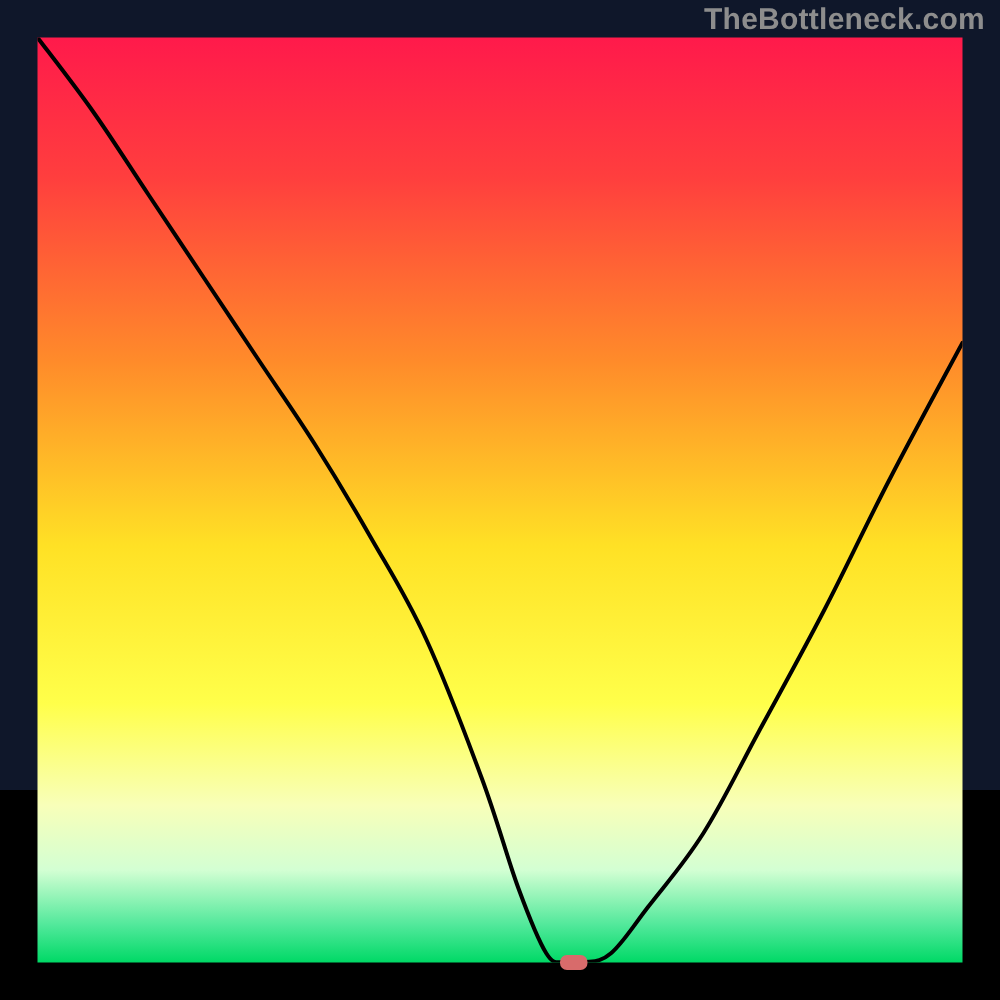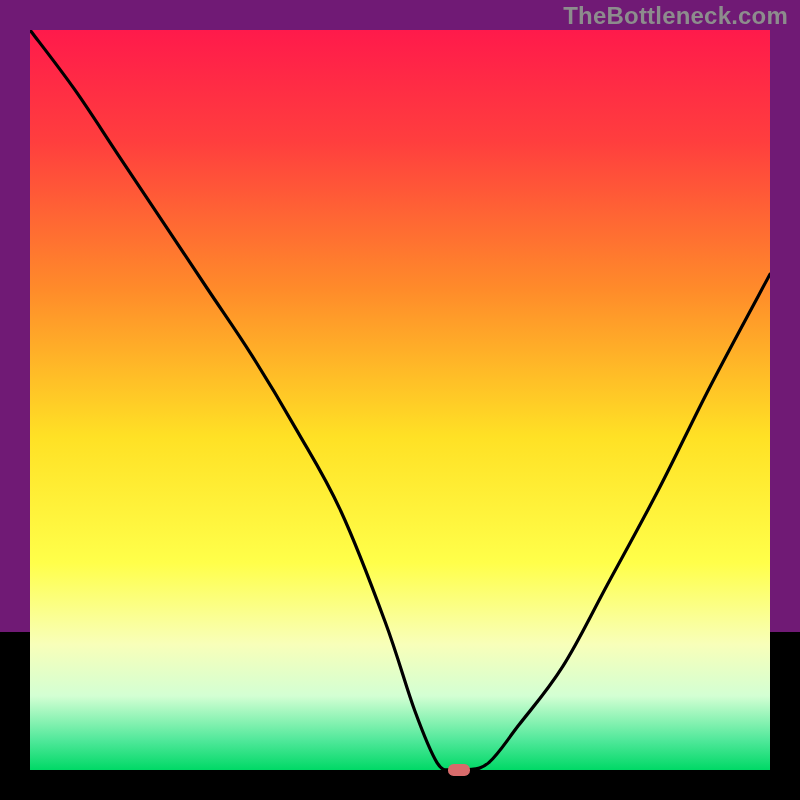--- a/index.html
+++ b/index.html
@@ -9,21 +9,21 @@
     height: 800px;
     background: #000;
     overflow: hidden;
   }
   .frame {
     position: absolute;
     left: 0;
     top: 0;
     width: 800px;
     height: 632px;
-    background: #701a75;
+    background: #0f172a;
   }
   .watermark {
     position: absolute;
     top: 2px;
     right: 12px;
     font-family: Arial, Helvetica, sans-serif;
     font-size: 24px;
     font-weight: 600;
     color: #8d8d8d;
     letter-spacing: 0.2px;

